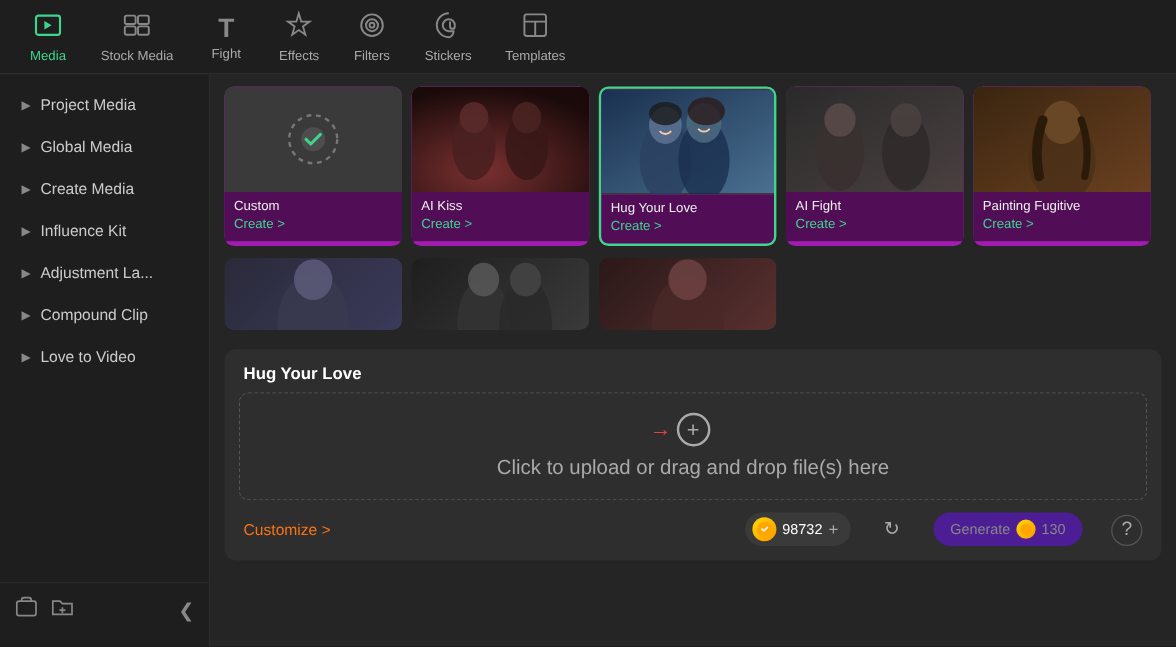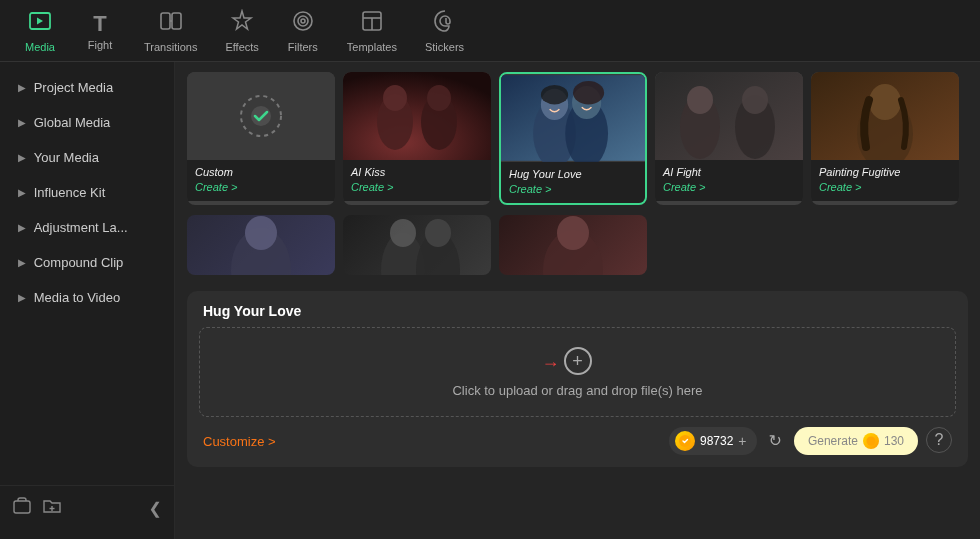--- a/index.html
+++ b/index.html
@@ -117,27 +117,26 @@
       display: flex;
       gap: 8px;
       padding: 10px 12px;
       overflow-x: auto;
       overflow-y: hidden;
       flex-shrink: 0;
     }
     .media-card {
       width: 148px;
       min-width: 148px;
-      background: #404040;
+      background: #a21caf;
       border-radius: 8px;
       overflow: hidden;
       cursor: pointer;
       position: relative;
       flex-shrink: 0;
-      font-style: italic;
     }
     .media-card.active {
       border: 2px solid #3dd68c;
     }
     .media-card .card-thumb {
       width: 100%;
       height: 88px;
       background: #3a3a3a;
       display: flex;
       align-items: center;
@@ -247,38 +246,38 @@
     .arrow-icon {
       position: absolute;
       left: -22px;
       top: 50%;
       transform: translateY(-50%);
       color: #e84040;
       font-size: 18px;
       font-weight: bold;
     }
     .upload-label {
-      font-size: 13px;
+      font-size: 17px;
       color: #aaa;
     }
     .modal-footer {
       display: flex;
       align-items: center;
       justify-content: space-between;
       padding: 10px 16px 12px;
     }
     .customize-link {
       font-size: 13px;
       color: #f97316;
       cursor: pointer;
     }
     .modal-footer-right {
       display: flex;
-      align-items: flex-start;
-      gap: 8px;
+      align-items: flex-end;
+      gap: 24px;
     }
     .coin-badge {
       display: flex;
       align-items: center;
       background: #3a3a3a;
       border-radius: 20px;
       padding: 4px 10px 4px 6px;
       gap: 5px;
       font-size: 12px;
       color: #fff;
@@ -304,21 +303,21 @@
       background: none;
       border: none;
       color: #aaa;
       font-size: 16px;
       cursor: pointer;
       padding: 4px;
     }
     .generate-btn {
       display: flex;
       align-items: center;
-      background: #fef9c3;
+      background: #4c1d95;
       border: none;
       border-radius: 20px;
       padding: 6px 14px;
       color: #888;
       font-size: 12px;
       cursor: pointer;
       gap: 5px;
     }
     .generate-coin {
       width: 16px;
@@ -353,32 +352,33 @@
   <div class="toolbar-item active">
     <span class="toolbar-icon">
       <svg width="24" height="24" viewBox="0 0 24 24" fill="none">
         <rect x="2" y="4" width="20" height="16" rx="2" stroke="#3dd68c" stroke-width="1.8" fill="none"></rect>
         <path d="M9 8.5l6 3.5-6 3.5V8.5z" fill="#3dd68c"></path>
       </svg>
     </span>
     <span>Media</span>
   </div>
   <div class="toolbar-item">
+    <span class="toolbar-icon">
+      <svg width="24" height="24" viewBox="0 0 24 24" fill="none">
+        <rect x="2" y="4" width="9" height="7" rx="1.5" stroke="#888" stroke-width="1.6" fill="none"></rect>
+        <rect x="13" y="4" width="9" height="7" rx="1.5" stroke="#888" stroke-width="1.6" fill="none"></rect>
+        <rect x="2" y="13" width="9" height="7" rx="1.5" stroke="#888" stroke-width="1.6" fill="none"></rect>
+        <rect x="13" y="13" width="9" height="7" rx="1.5" stroke="#888" stroke-width="1.6" fill="none"></rect>
+      </svg>
+    </span>
+    <span>Stock Media</span>
+  </div>
+  <div class="toolbar-item">
     <span class="toolbar-icon" style="font-size:22px;font-weight:bold;color:#888;">T</span>
     <span>Fight</span>
-  </div>
-  <div class="toolbar-item">
-    <span class="toolbar-icon">
-      <svg width="24" height="24" viewBox="0 0 24 24" fill="none">
-        <rect x="2" y="4" width="9" height="16" rx="2" stroke="#888" stroke-width="1.6" fill="none"></rect>
-        <rect x="13" y="4" width="9" height="16" rx="2" stroke="#888" stroke-width="1.6" fill="none"></rect>
-        <path d="M11 12h2" stroke="#888" stroke-width="1.6"></path>
-      </svg>
-    </span>
-    <span>Transitions</span>
   </div>
   <div class="toolbar-item">
     <span class="toolbar-icon">
       <svg width="24" height="24" viewBox="0 0 24 24" fill="none">
         <path d="M12 2l2 7h7l-5.5 4 2 7L12 16l-5.5 4 2-7L3 9h7z" stroke="#888" stroke-width="1.5" fill="none"></path>
       </svg>
     </span>
     <span>Effects</span>
   </div>
   <div class="toolbar-item">
@@ -387,67 +387,67 @@
         <circle cx="12" cy="12" r="9" stroke="#888" stroke-width="1.6" fill="none"></circle>
         <circle cx="12" cy="12" r="5" stroke="#888" stroke-width="1.6" fill="none"></circle>
         <circle cx="12" cy="12" r="2" stroke="#888" stroke-width="1.6" fill="none"></circle>
       </svg>
     </span>
     <span>Filters</span>
   </div>
   <div class="toolbar-item">
     <span class="toolbar-icon">
       <svg width="24" height="24" viewBox="0 0 24 24" fill="none">
+        <path d="M12 2C6.48 2 2 6.48 2 12s4.48 10 10 10c1.5 0 4-2 4-5h-4c-2.76 0-5-2.24-5-5s2.24-5 5-5 5 2.24 5 5v1c0 1.1-.9 2-2 2s-2-.9-2-2V9" stroke="#888" stroke-width="1.6" fill="none"></path>
+      </svg>
+    </span>
+    <span>Stickers</span>
+  </div>
+  <div class="toolbar-item">
+    <span class="toolbar-icon">
+      <svg width="24" height="24" viewBox="0 0 24 24" fill="none">
         <rect x="3" y="3" width="18" height="18" rx="2" stroke="#888" stroke-width="1.6" fill="none"></rect>
         <line x1="3" y1="9" x2="21" y2="9" stroke="#888" stroke-width="1.6"></line>
         <line x1="12" y1="9" x2="12" y2="21" stroke="#888" stroke-width="1.6"></line>
       </svg>
     </span>
     <span>Templates</span>
   </div>
-  <div class="toolbar-item">
-    <span class="toolbar-icon">
-      <svg width="24" height="24" viewBox="0 0 24 24" fill="none">
-        <path d="M12 2C6.48 2 2 6.48 2 12s4.48 10 10 10c1.5 0 4-2 4-5h-4c-2.76 0-5-2.24-5-5s2.24-5 5-5 5 2.24 5 5v1c0 1.1-.9 2-2 2s-2-.9-2-2V9" stroke="#888" stroke-width="1.6" fill="none"></path>
-      </svg>
-    </span>
-    <span>Stickers</span>
-  </div>
 </div>
 
 <div class="main">
 
   <div class="sidebar">
     <div class="sidebar-item">
       <span class="arrow">▶</span>
       <span>Project Media</span>
     </div>
     <div class="sidebar-item">
       <span class="arrow">▶</span>
       <span>Global Media</span>
     </div>
     <div class="sidebar-item">
       <span class="arrow">▶</span>
-      <span>Your Media</span>
+      <span>Create Media</span>
     </div>
     <div class="sidebar-item">
       <span class="arrow">▶</span>
       <span>Influence Kit</span>
     </div>
     <div class="sidebar-item">
       <span class="arrow">▶</span>
       <span>Adjustment La...</span>
     </div>
     <div class="sidebar-item">
       <span class="arrow">▶</span>
       <span>Compound Clip</span>
     </div>
     <div class="sidebar-item">
       <span class="arrow">▶</span>
-      <span>Media to Video</span>
+      <span>Love to Video</span>
     </div>
     <div class="sidebar-footer">
       <span class="sidebar-footer-icon">
         <svg width="20" height="20" viewBox="0 0 20 20" fill="none">
           <rect x="2" y="5" width="16" height="12" rx="2" stroke="#888" stroke-width="1.4" fill="none"></rect>
           <path d="M6 5V4a2 2 0 0 1 2-2h4a2 2 0 0 1 2 2v1" stroke="#888" stroke-width="1.4" fill="none"></path>
         </svg>
       </span>
       <span class="sidebar-footer-icon">
         <svg width="20" height="20" viewBox="0 0 20 20" fill="none">

